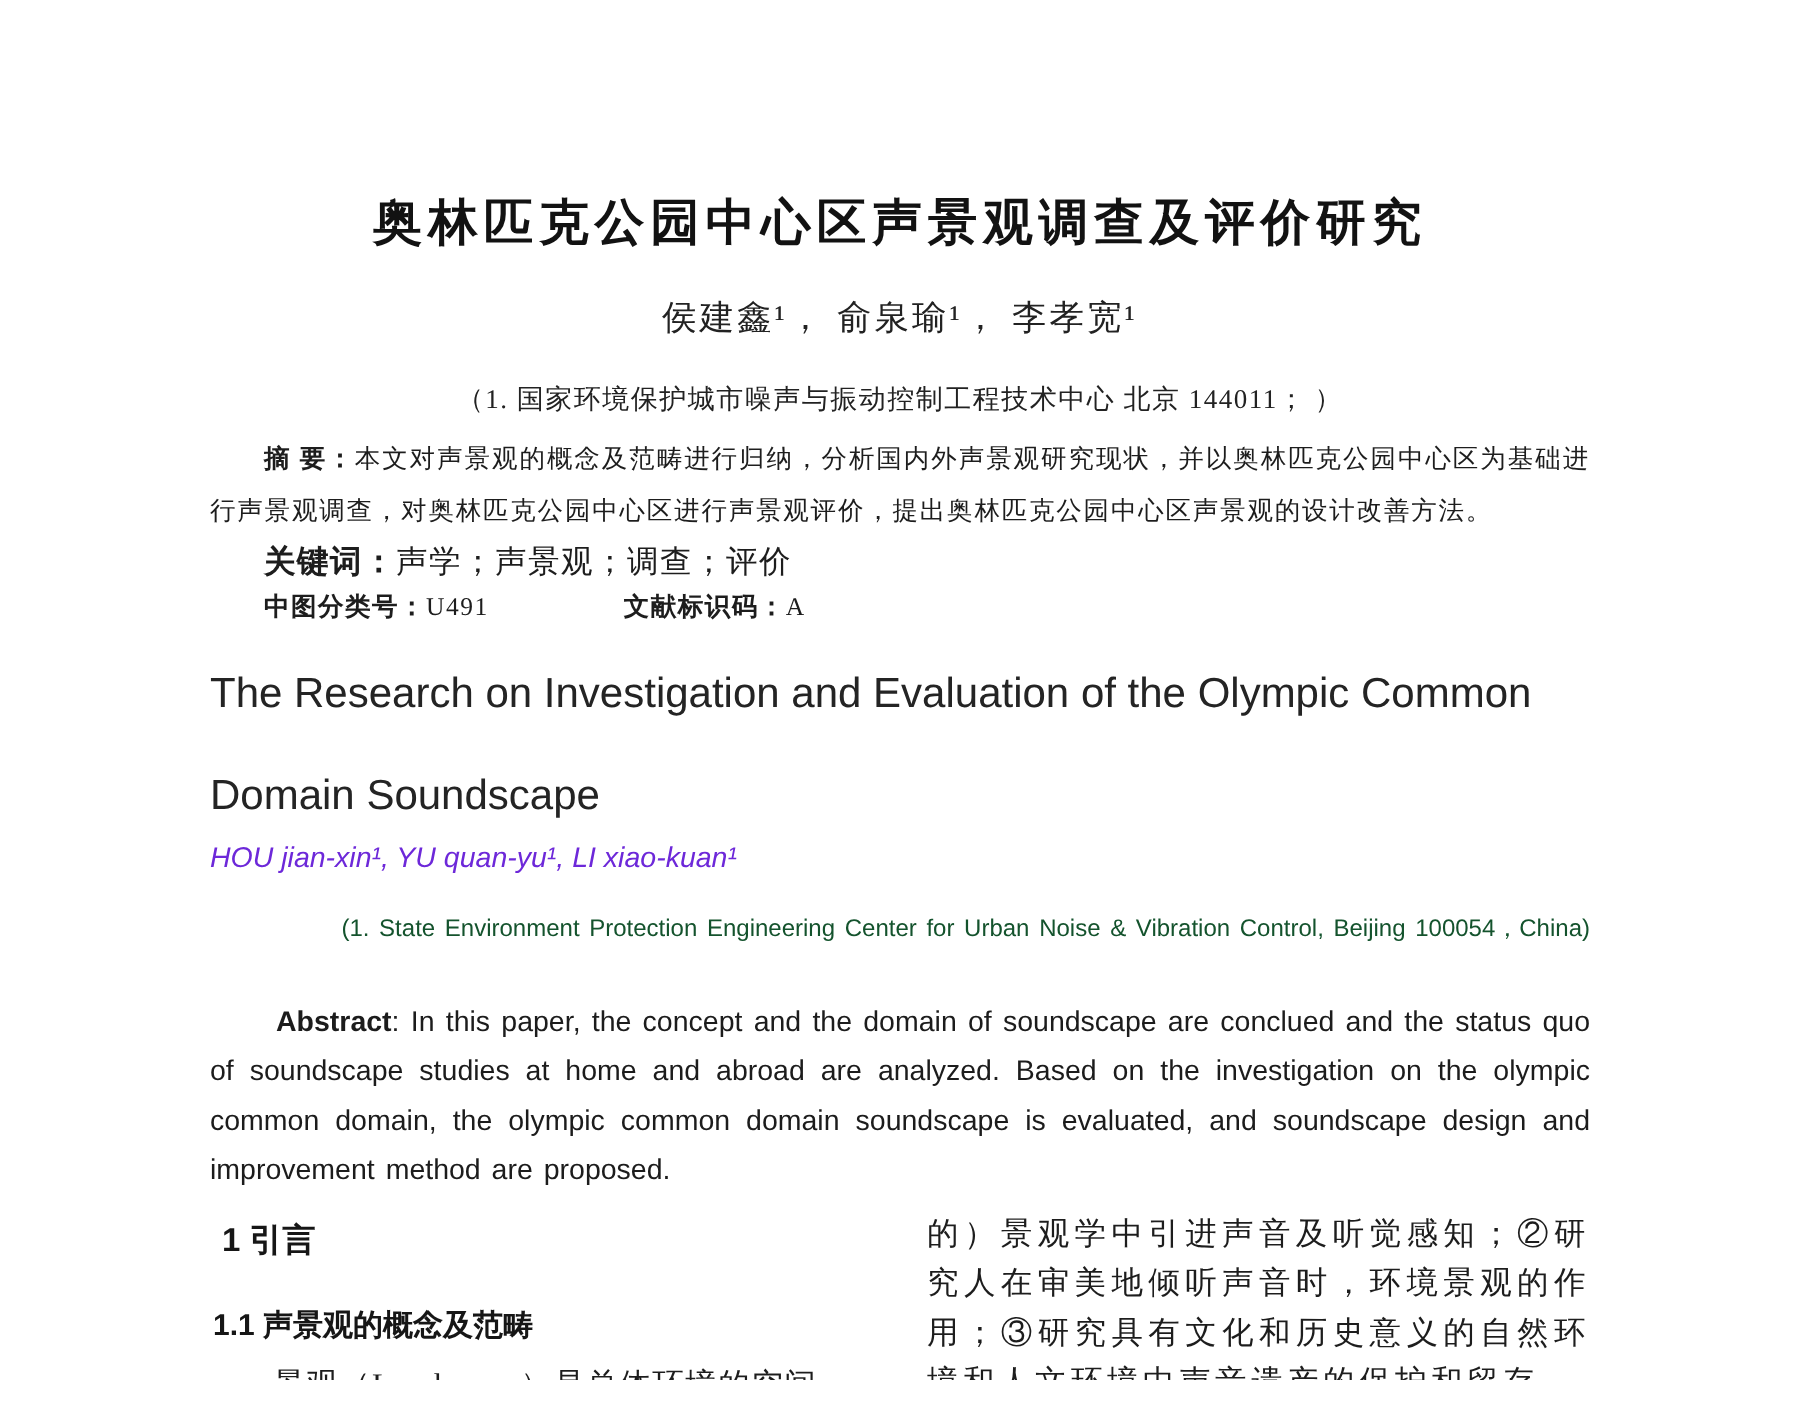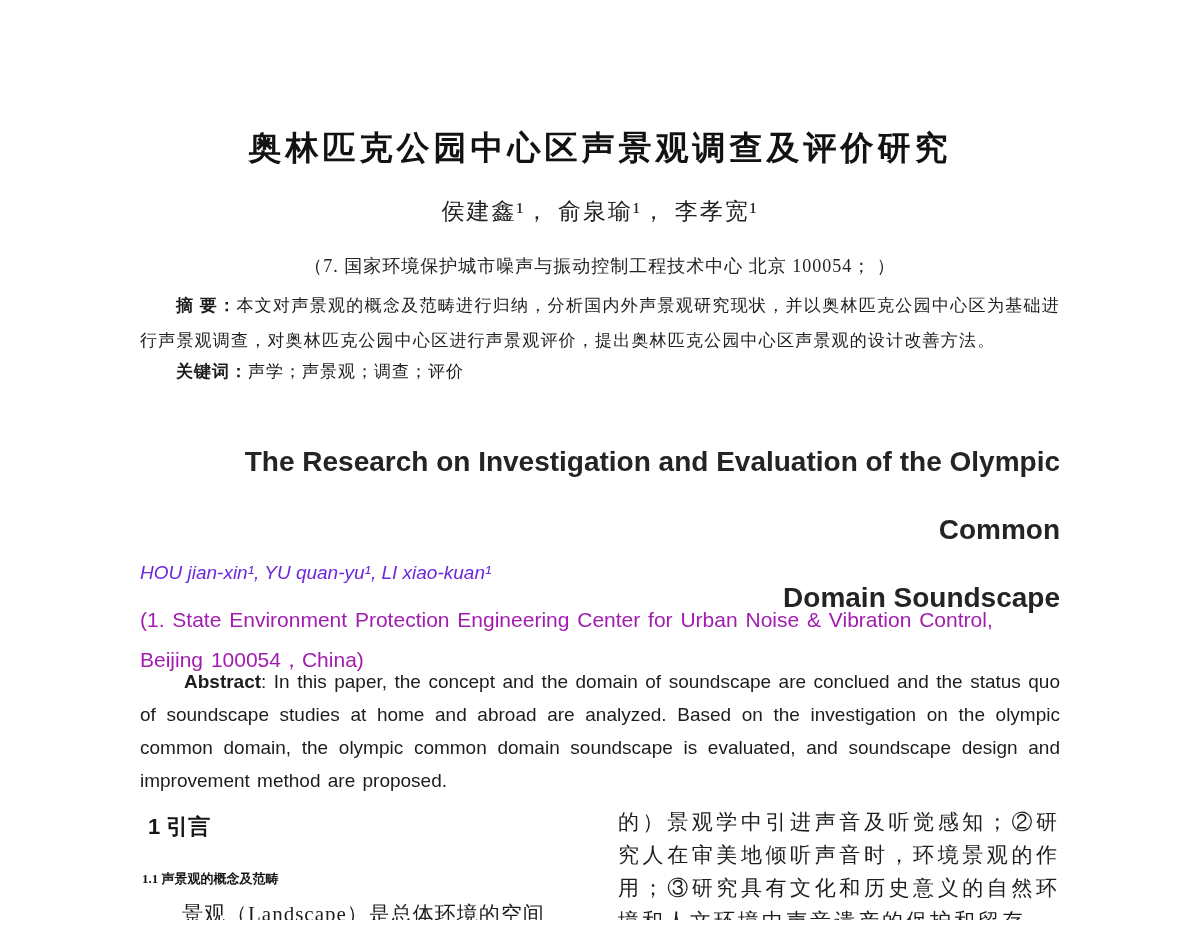--- a/index.html
+++ b/index.html
@@ -23,82 +23,83 @@
     top:196px;text-align:center;font-size:23px;letter-spacing:2px;color:#222;
   }
   .affil-cn{
     top:254px;text-align:center;font-size:18px;letter-spacing:1px;color:#222;
   }
   .abstract-cn{
     top:288px;font-size:17px;line-height:35px;letter-spacing:1.2px;
     text-align:justify;text-indent:36px;color:#1d1d1d;
   }
   .keywords-cn{
-    top:360px;font-size:17px;letter-spacing:1px;text-indent:36px;color:#1d1d1d;
+    top:360px;font-size:21px;letter-spacing:1px;text-indent:36px;color:#1d1d1d;
   }
   .class-line{
     top:393px;font-size:17px;letter-spacing:1px;text-indent:36px;color:#1d1d1d;
   }
   .class-line .gap{margin-left:90px;}
 
   .title-en{
-    top:428px;text-align:right;
-    font-size:28px;font-weight:bold;line-height:68px;
+    top:428px;text-align:left;
+    font-size:28px;font-weight:normal;line-height:68px;
     white-space:pre-line;color:#242424;
   }
   .authors-en{
     top:562px;font-size:19px;font-style:italic;color:#6d28d9;
   }
   .affil-en{
-    top:600px;text-align:left;font-size:21px;line-height:40px;
-    word-spacing:2px;color:#a21caf;
+    top:600px;text-align:right;font-size:16px;line-height:40px;
+    word-spacing:2px;color:#14532d;
   }
   .abstract-en{
     top:665px;font-size:19px;line-height:33px;word-spacing:2px;
     text-align:justify;text-indent:44px;color:#1c1c1c;
   }
   .keywords-en{
     top:804px;font-size:19px;text-indent:44px;color:#1c1c1c;
   }
 
   .columns{
     top:804px;height:116px;
     display:flex;gap:36px;overflow:hidden;
   }
   .col{flex:1;overflow:hidden;}
   .sec-heading{
     font-family:"Liberation Sans","DejaVu Sans",sans-serif;
     font-size:22px;font-weight:bold;margin:8px 0 0 8px;color:#161616;
   }
   .sub-heading{
-    font-family:Liberation Serif, serif;
-    font-size:13px;font-weight:bold;margin:28px 0 0 2px;color:#161616;
+    font-family:Liberation Sans, sans-serif;
+    font-size:20px;font-weight:bold;margin:28px 0 0 2px;color:#161616;
   }
   .body-para{
     font-size:21px;line-height:33px;letter-spacing:3px;
     text-align:justify;margin:10px 0 0 0;color:#1d1d1d;
   }
   .body-para.indent{text-indent:2em;letter-spacing:1px;}
   .col-right .body-para{margin-top:2px;}
 </style>
 </head>
 <body>
 
 <div class="page">
 
   <h1 class="abs title-cn">奥林匹克公园中心区声景观调查及评价研究</h1>
 
   <div class="abs authors-cn">侯建鑫¹， 俞泉瑜¹， 李孝宽¹</div>
 
-  <div class="abs affil-cn">（7. 国家环境保护城市噪声与振动控制工程技术中心 北京 100054； ）</div>
+  <div class="abs affil-cn">（1. 国家环境保护城市噪声与振动控制工程技术中心 北京 144011； ）</div>
 
   <p class="abs abstract-cn"><span class="b">摘 要：</span><span>本文对声景观的概念及范畴进行归纳，分析国内外声景观研究现状，并以奥林匹克公园中心区为基础进行声景观调查，对奥林匹克公园中心区进行声景观评价，提出奥林匹克公园中心区声景观的设计改善方法。</span></p>
 
   <p class="abs keywords-cn"><span class="b">关键词：</span><span>声学；声景观；调查；评价</span></p>
 
+  <p class="abs class-line"><span class="b">中图分类号：</span><span>U491</span><span class="b gap">文献标识码：</span><span>A</span></p>
 
   <h2 class="abs title-en sans">The Research on Investigation and Evaluation of the Olympic Common
 Domain Soundscape</h2>
 
   <div class="abs authors-en sans">HOU jian-xin¹,  YU quan-yu¹,   LI xiao-kuan¹</div>
 
   <div class="abs affil-en sans">(1. State Environment Protection Engineering Center for Urban Noise &amp; Vibration Control, Beijing 100054，China)</div>
 
   <p class="abs abstract-en sans"><span class="b">Abstract</span><span>: In this paper, the concept and the domain of soundscape are conclued and the status quo of soundscape studies at home and abroad are analyzed. Based on the investigation on the olympic common domain, the olympic common domain soundscape is evaluated, and soundscape design and improvement method are proposed.</span></p>
 

